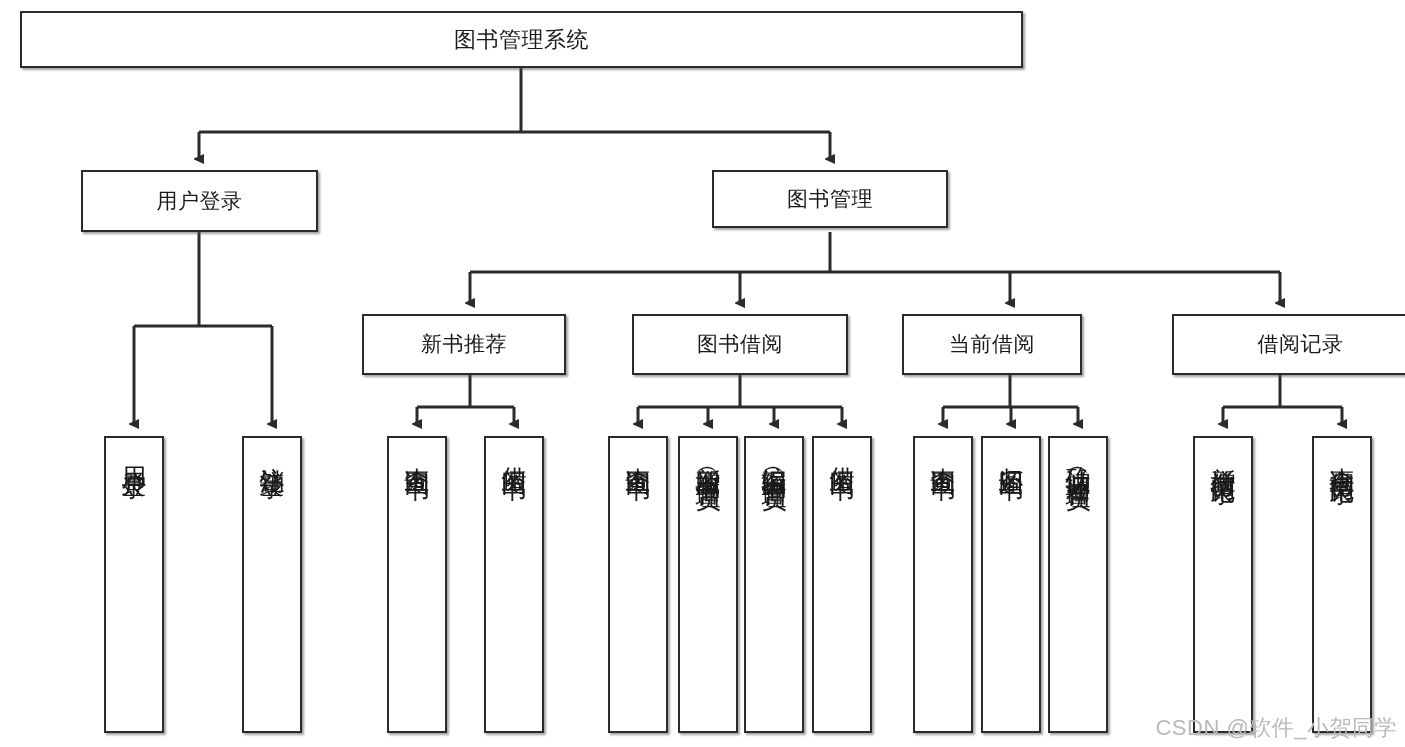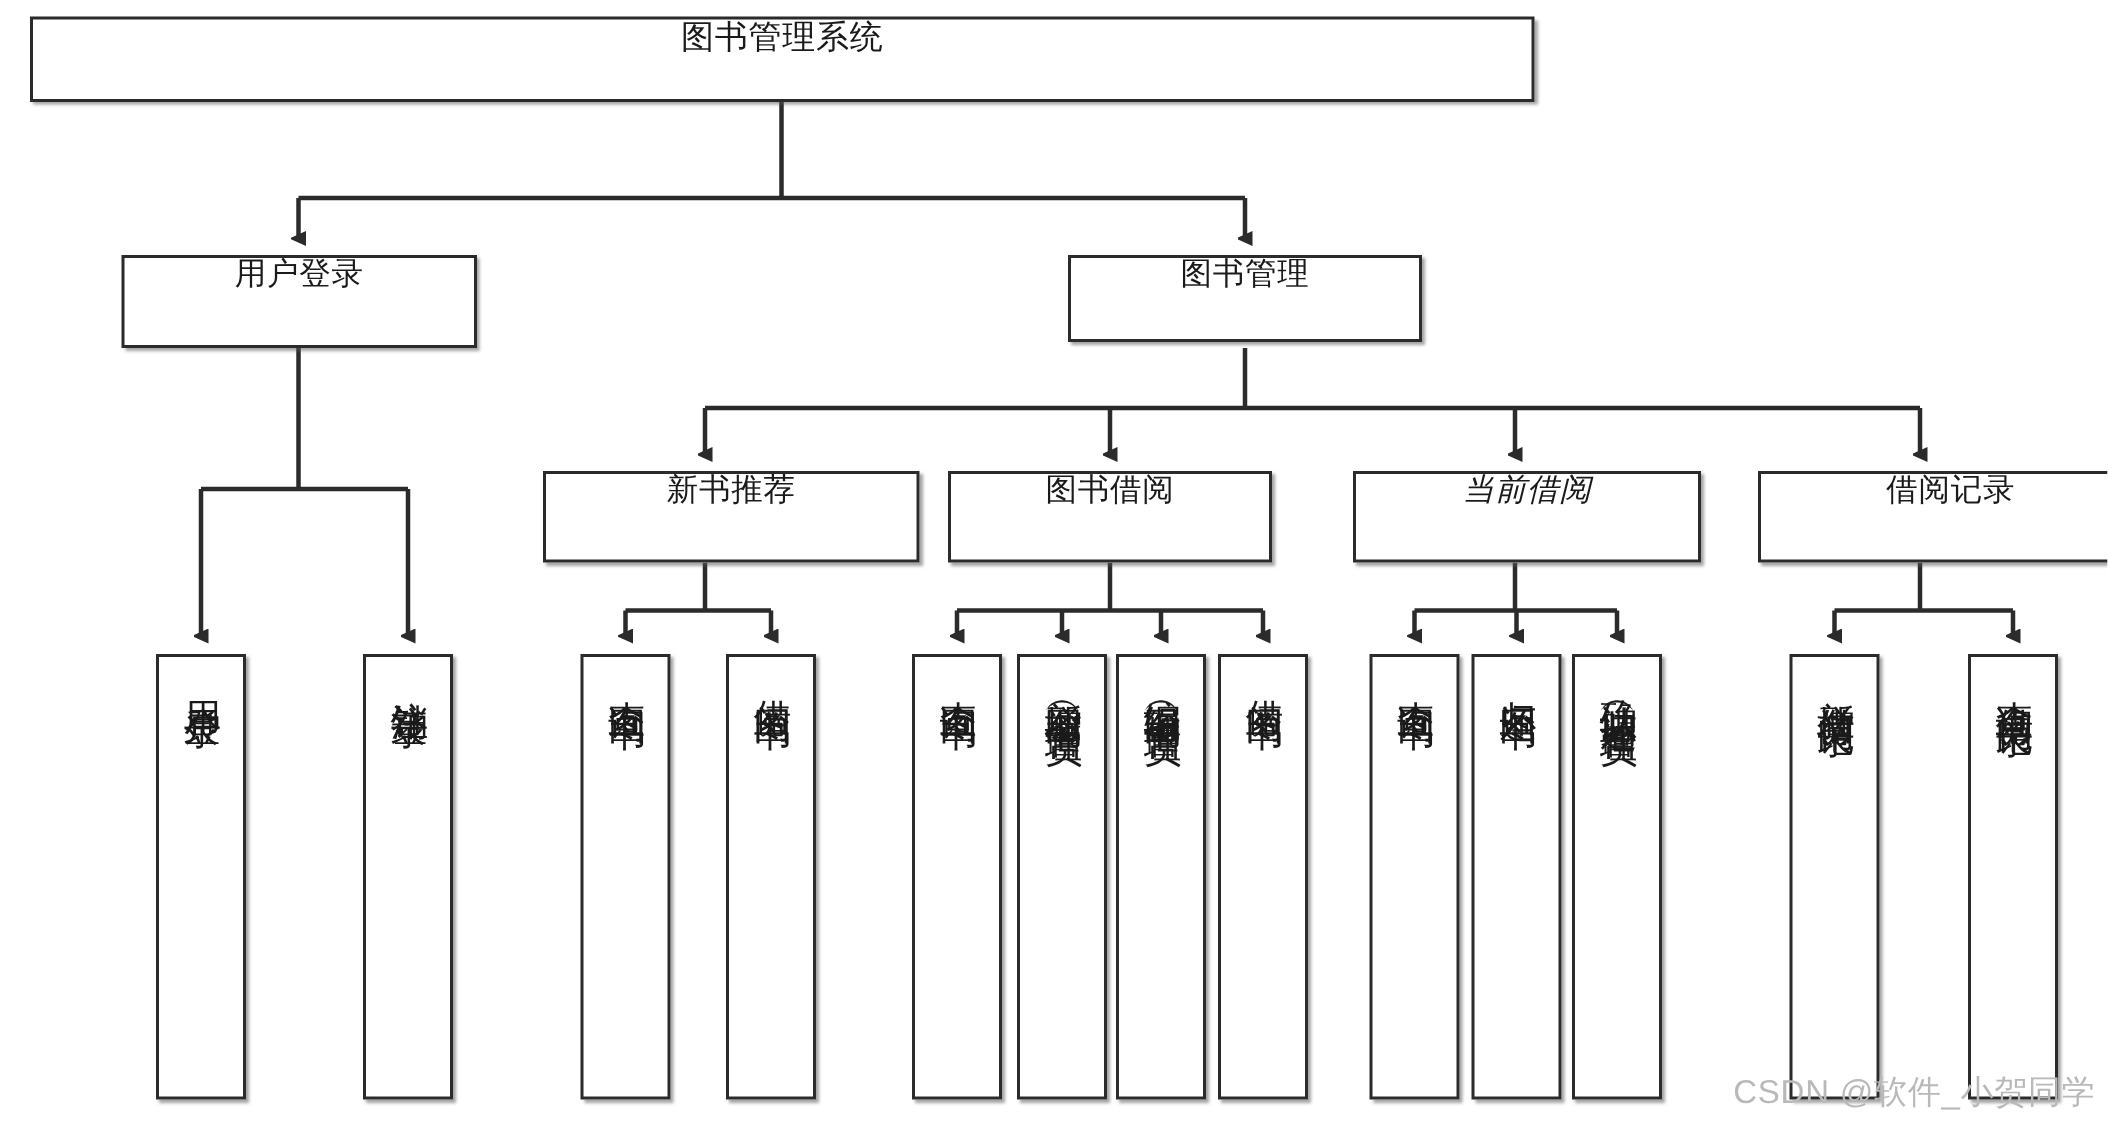--- a/index.html
+++ b/index.html
@@ -26,20 +26,21 @@
     height: 747px;
     pointer-events: none;
   }
   .node {
     position: absolute;
     box-sizing: border-box;
     background: #ffffff;
     border: 2px solid #2b2b2b;
     box-shadow: 2px 2px 2px rgba(90, 90, 90, 0.55);
     display: flex;
+    align-items: center;
     justify-content: center;
     color: #1a1a1a;
   }
   .node .label {
     display: block;
     text-align: center;
     line-height: 1.06;
     letter-spacing: 0.5px;
   }
   
@@ -133,27 +134,27 @@
     <span class="label">图书管理系统</span>
   </div>
 
   <div class="node h" style="left:81px; top:170px; width:237px; height:62px;">
     <span class="label">用户登录</span>
   </div>
   <div class="node h" style="left:712px; top:170px; width:236px; height:58px;">
     <span class="label">图书管理</span>
   </div>
 
-  <div class="node h" style="left:362px; top:314px; width:251px; height:61px;">
+  <div class="node h" style="left:362px; top:314px; width:204px; height:61px;">
     <span class="label">新书推荐</span>
   </div>
   <div class="node h" style="left:632px; top:314px; width:216px; height:61px;">
     <span class="label">图书借阅</span>
   </div>
-  <div class="node h" style="left:902px; top:314px; width:232px; height:61px;font-style:italic;">
+  <div class="node h" style="left:902px; top:314px; width:180px; height:61px;">
     <span class="label">当前借阅</span>
   </div>
   <div class="node h" style="left:1172px; top:314px; width:257px; height:61px;">
     <span class="label">借阅记录</span>
   </div>
 
   <div class="node v" style="left:104px; top:436px; width:60px; height:297px;">
     <span class="label">用户登录</span>
   </div>
   <div class="node v" style="left:242px; top:436px; width:60px; height:297px;">

